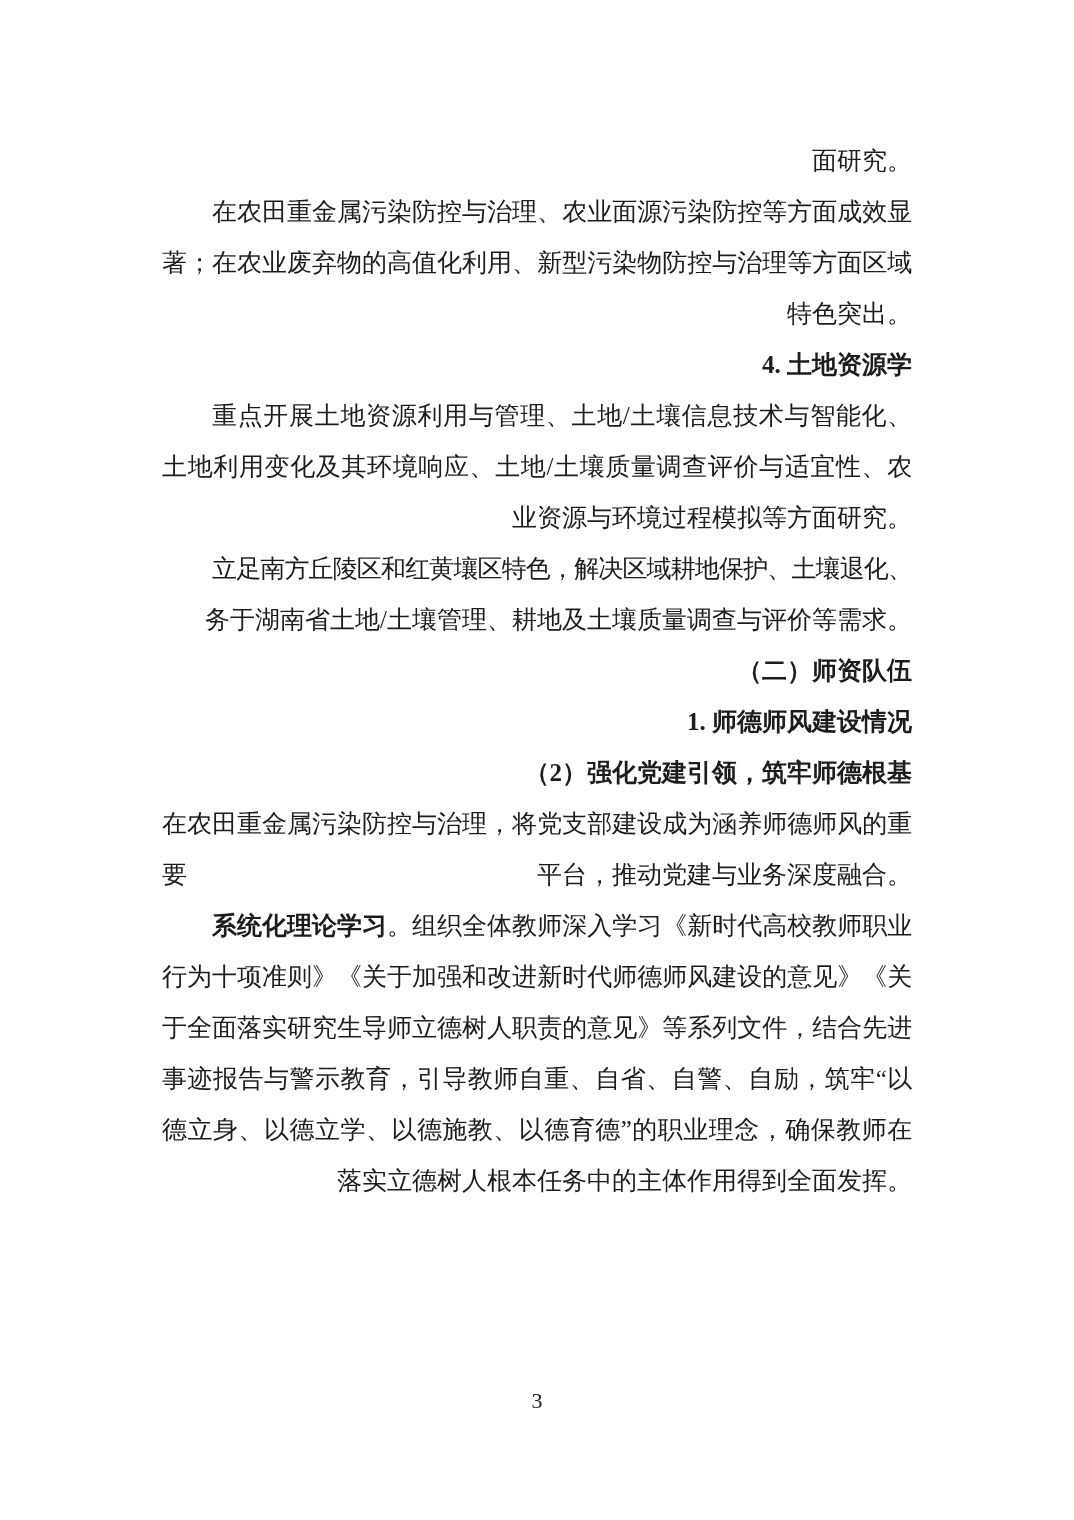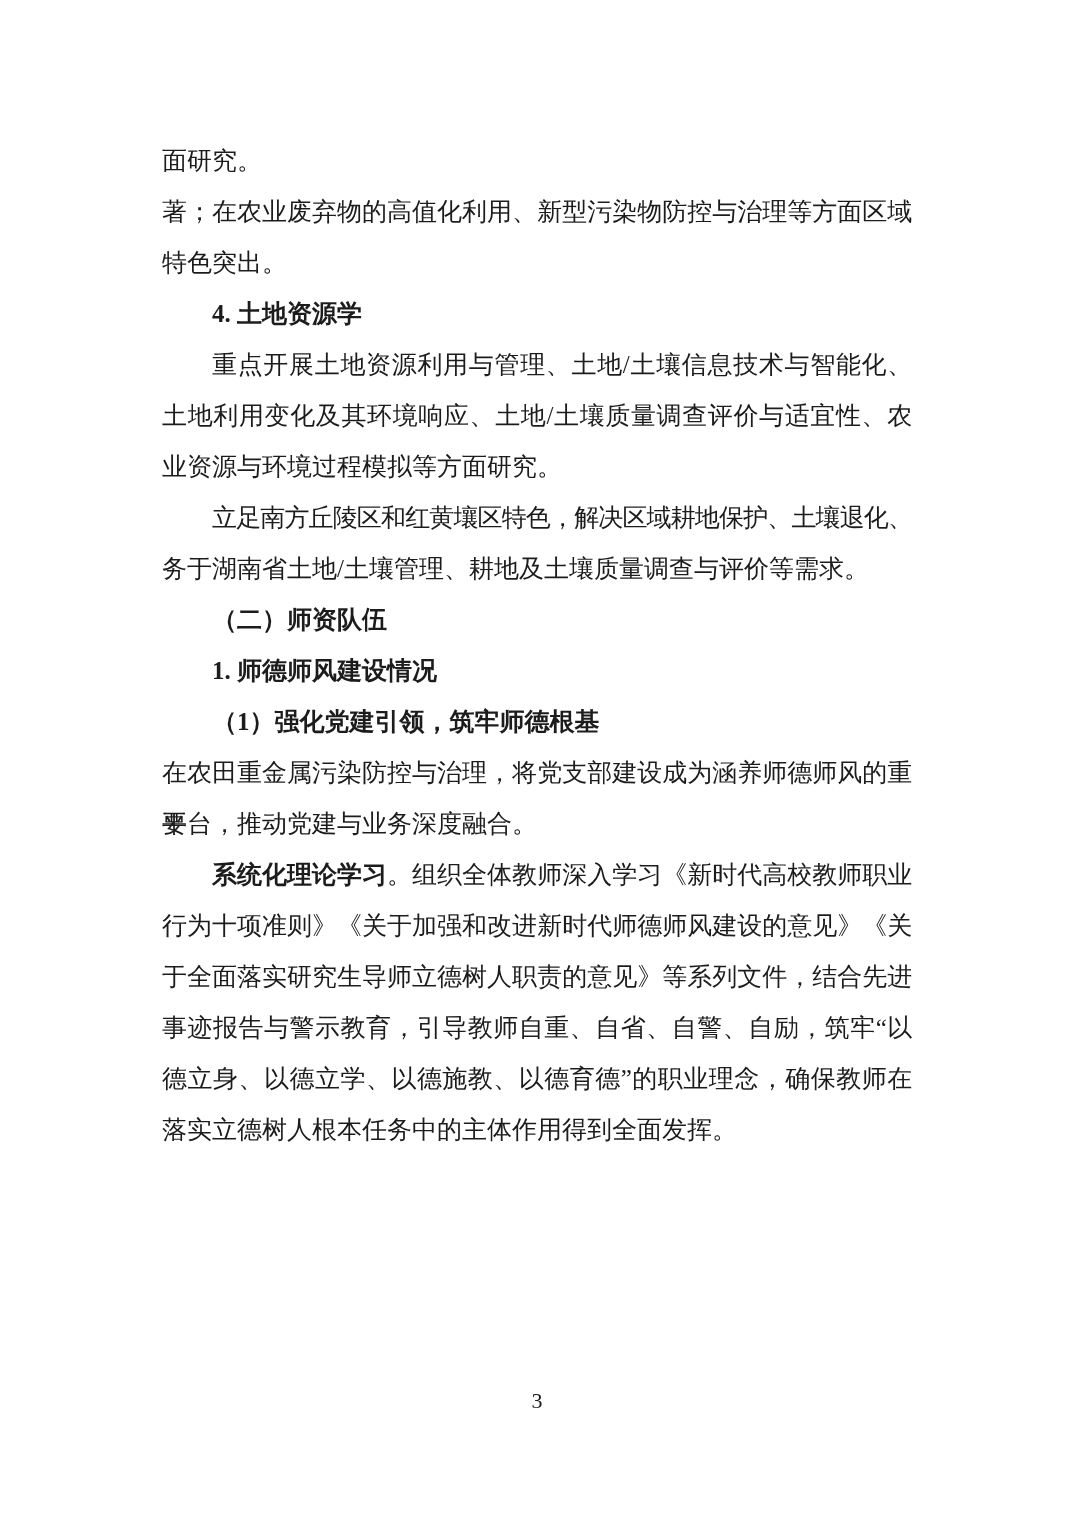--- a/index.html
+++ b/index.html
@@ -23,21 +23,21 @@
   .doc-body {
     position: absolute;
     left: 162px;
     top: 135px;
     width: 750px;
   }
   .line {
     font-size: 25px;
     line-height: 51px;
     height: 51px;
-    text-align: left;
+    text-align: right;
     letter-spacing: 0;
   }
   .line.indent-2 {
     padding-left: 50px;
   }
   .line.justify {
     text-align: justify;
     text-align-last: justify;
     text-justify: inter-character;
     letter-spacing: -0.25px;
@@ -58,31 +58,32 @@
     font-size: 22px;
     line-height: 26px;
   }
 </style>
 </head>
 <body>
 
 <div class="page" style="background: rgb(255, 255, 255); color: rgb(28, 28, 28);">
   <div class="doc-body">
       <div class="line"><span>面研究。</span></div>
+      <div class="line justify indent-2"><span>在农田重金属污染防控与治理、农业面源污染防控等方面成效显</span></div>
       <div class="line justify"><span>著；在农业废弃物的高值化利用、新型污染物防控与治理等方面区域</span></div>
       <div class="line"><span>特色突出。</span></div>
       <div class="line heading indent-2"><span class="bold">4. 土地资源学</span></div>
       <div class="line justify indent-2"><span>重点开展土地资源利用与管理、土地/土壤信息技术与智能化、</span></div>
       <div class="line justify"><span>土地利用变化及其环境响应、土地/土壤质量调查评价与适宜性、农</span></div>
       <div class="line"><span>业资源与环境过程模拟等方面研究。</span></div>
       <div class="line justify tight indent-2"><span>立足南方丘陵区和红黄壤区特色，解决区域耕地保护、土壤退化、</span></div>
       <div class="line"><span>务于湖南省土地/土壤管理、耕地及土壤质量调查与评价等需求。</span></div>
       <div class="line heading indent-2"><span class="bold">（二）师资队伍</span></div>
       <div class="line heading indent-2"><span class="bold">1. 师德师风建设情况</span></div>
-      <div class="line heading indent-2"><span class="bold">（1）强化党建引领，筑牢师德根基</span></div>
+      <div class="line heading indent-2"><span class="bold">（2）强化党建引领，筑牢师德根基</span></div>
       <div class="line justify"><span>在农田重金属污染防控与治理，将党支部建设成为涵养师德师风的重要</span></div>
       <div class="line"><span>平台，推动党建与业务深度融合。</span></div>
       <div class="line justify indent-2"><span class="bold">系统化理论学习</span><span>。组织全体教师深入学习《新时代高校教师职业</span></div>
       <div class="line justify"><span>行为十项准则》《关于加强和改进新时代师德师风建设的意见》《关</span></div>
       <div class="line justify"><span>于全面落实研究生导师立德树人职责的意见》等系列文件，结合先进</span></div>
       <div class="line justify"><span>事迹报告与警示教育，引导教师自重、自省、自警、自励，筑牢“以</span></div>
       <div class="line justify"><span>德立身、以德立学、以德施教、以德育德”的职业理念，确保教师在</span></div>
       <div class="line"><span>落实立德树人根本任务中的主体作用得到全面发挥。</span></div>
     </div>
   <div class="page-number">3</div>

